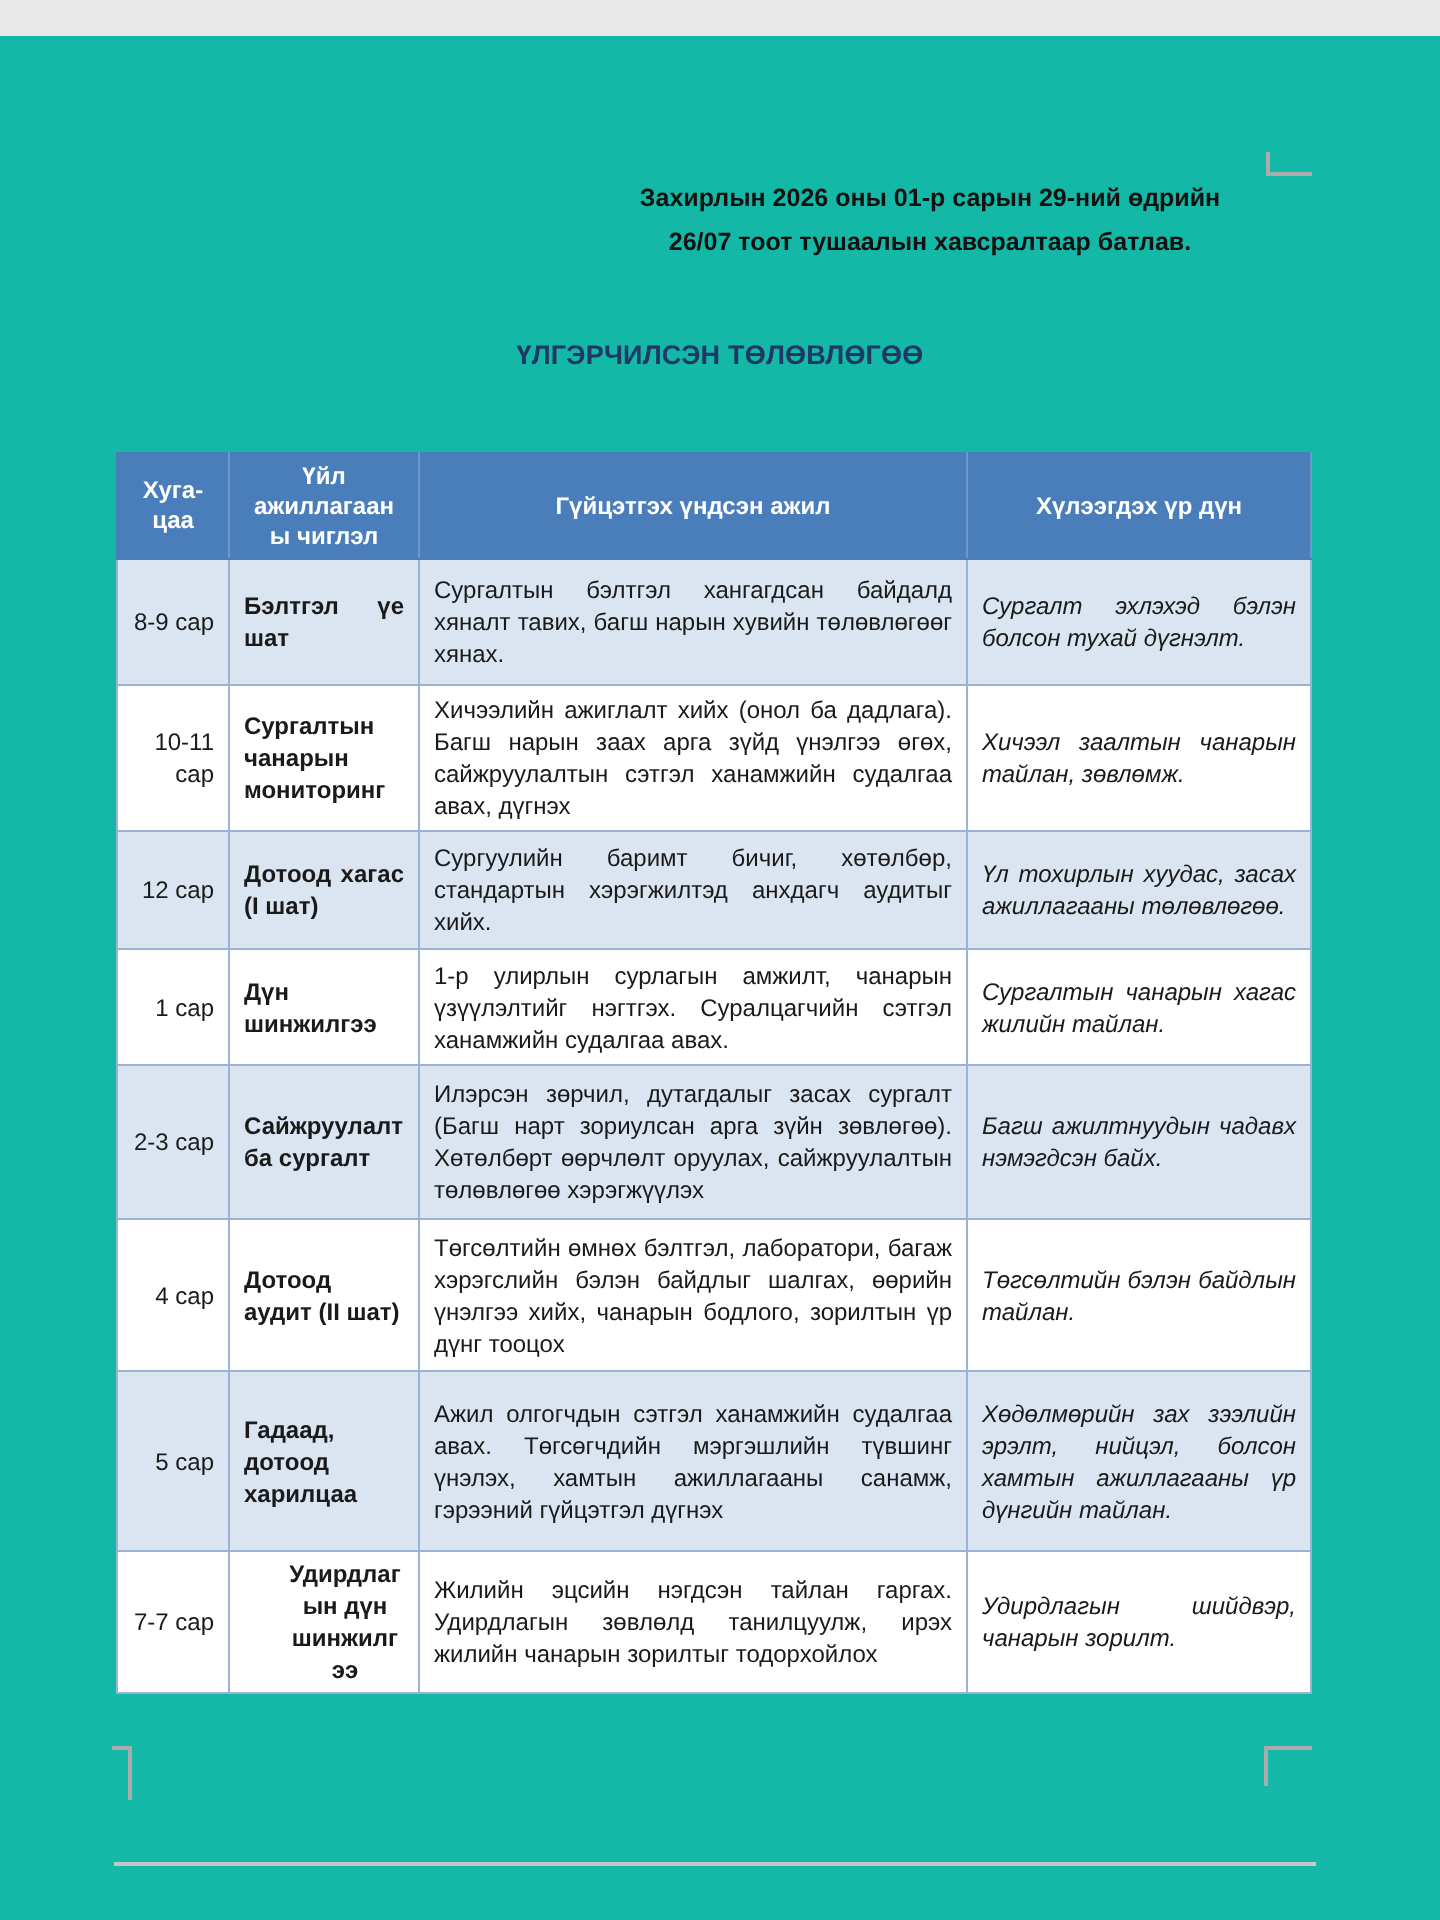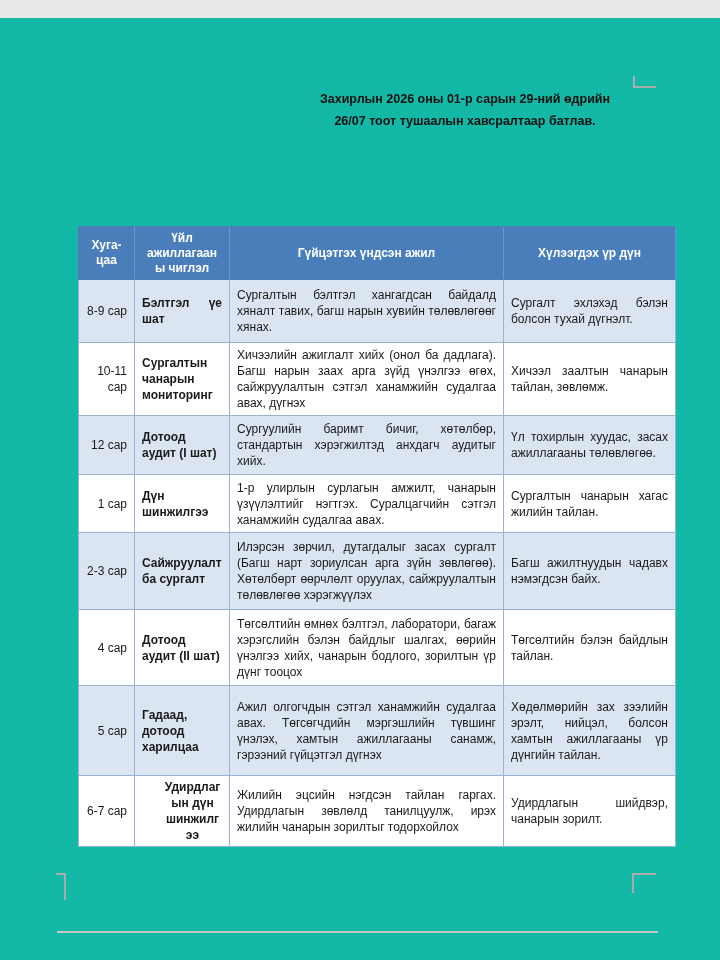--- a/index.html
+++ b/index.html
@@ -33,21 +33,21 @@
     text-align: center;
     font-size: 13.5px;
     font-weight: 700;
     line-height: 19px;
     color: var(--title-text, #1f3864);
     letter-spacing: 0.1px;
   }
   table.plan {
     position: absolute;
     top: 208px;
-    left: 78px;
+    left: 58px;
     width: 597px;
     border-collapse: collapse;
     table-layout: fixed;
     font-size: 12px;
   }
   table.plan col.c1 { width: 56px; }
   table.plan col.c2 { width: 95px; }
   table.plan col.c3 { width: 274px; }
   table.plan col.c4 { width: 172px; }
   table.plan th, table.plan td {
@@ -67,21 +67,21 @@
     height: 46px;
     border-color: var(--header-bg, #4a7ebb);
     border-right-color: #6d97ca;
   }
   tbody tr:nth-child(odd) td { background: var(--band-bg, #dbe5f1); }
   tbody tr:nth-child(even) td { background: #ffffff; }
   td.c-period { text-align: right; }
   td.c-dir { text-align: justify; font-weight: bold; }
   td.c-dir.center { text-align: center; padding-left: 28px; }
   td.c-work { text-align: justify; }
-  td.c-result { text-align: justify; }
+  td.c-result { text-align: justify; font-style: italic; }
   .footer-line {
     position: absolute;
     top: 913px;
     left: 57px;
     width: 601px;
     height: 2px;
     background: var(--footer-line, #c6c6c6);
   }
   .corner { position: absolute; }
   .corner-top-right {
@@ -107,20 +107,21 @@
 
   <div class="approval">
     <div>Захирлын 2026 оны 01-р сарын 29-ний өдрийн</div>
     <div>26/07 тоот тушаалын хавсралтаар батлав.</div>
   </div>
 
   <div class="corner corner-top-right"></div>
 
   <h1 class="doc-title">
     <br>
+    <span>ҮЛГЭРЧИЛСЭН ТӨЛӨВЛӨГӨӨ</span>
   </h1>
 
   <table class="plan">
     <colgroup>
         <col class="c1">
         <col class="c2">
         <col class="c3">
         <col class="c4">
       </colgroup>
     <thead>
@@ -139,21 +140,21 @@
         <td class="c-result">Сургалт эхлэхэд бэлэн болсон тухай дүгнэлт.</td>
       </tr>
       <tr style="height:73px;">
         <td class="c-period">10-11 сар</td>
         <td class="c-dir">Сургалтын чанарын мониторинг</td>
         <td class="c-work">Хичээлийн ажиглалт хийх (онол ба дадлага). Багш нарын заах арга зүйд үнэлгээ өгөх, сайжруулалтын сэтгэл ханамжийн судалгаа авах, дүгнэх</td>
         <td class="c-result">Хичээл заалтын чанарын тайлан, зөвлөмж.</td>
       </tr>
       <tr style="height:59px;">
         <td class="c-period">12 сар</td>
-        <td class="c-dir">Дотоод аудит (I шат)</td>
+        <td class="c-dir">Дотоод хагас (I шат)</td>
         <td class="c-work">Сургуулийн баримт бичиг, хөтөлбөр, стандартын хэрэгжилтэд анхдагч аудитыг хийх.</td>
         <td class="c-result">Үл тохирлын хуудас, засах ажиллагааны төлөвлөгөө.</td>
       </tr>
       <tr style="height:58px;">
         <td class="c-period">1 сар</td>
         <td class="c-dir">Дүн шинжилгээ</td>
         <td class="c-work">1-р улирлын сурлагын амжилт, чанарын үзүүлэлтийг нэгтгэх. Суралцагчийн сэтгэл ханамжийн судалгаа авах.</td>
         <td class="c-result">Сургалтын чанарын хагас жилийн тайлан.</td>
       </tr>
       <tr style="height:77px;">
@@ -168,21 +169,21 @@
         <td class="c-work">Төгсөлтийн өмнөх бэлтгэл, лаборатори, багаж хэрэгслийн бэлэн байдлыг шалгах, өөрийн үнэлгээ хийх, чанарын бодлого, зорилтын үр дүнг тооцох</td>
         <td class="c-result">Төгсөлтийн бэлэн байдлын тайлан.</td>
       </tr>
       <tr style="height:90px;">
         <td class="c-period">5 сар</td>
         <td class="c-dir">Гадаад, дотоод харилцаа</td>
         <td class="c-work">Ажил олгогчдын сэтгэл ханамжийн судалгаа авах. Төгсөгчдийн мэргэшлийн түвшинг үнэлэх, хамтын ажиллагааны санамж, гэрээний гүйцэтгэл дүгнэх</td>
         <td class="c-result">Хөдөлмөрийн зах зээлийн эрэлт, нийцэл, болсон хамтын ажиллагааны үр дүнгийн тайлан.</td>
       </tr>
       <tr style="height:60px;">
-        <td class="c-period">6-7 сар</td>
+        <td class="c-period">7-7 сар</td>
         <td class="c-dir center">Удирдлагын дүн шинжилгээ</td>
         <td class="c-work">Жилийн эцсийн нэгдсэн тайлан гаргах. Удирдлагын зөвлөлд танилцуулж, ирэх жилийн чанарын зорилтыг тодорхойлох</td>
         <td class="c-result">Удирдлагын шийдвэр, чанарын зорилт.</td>
       </tr>
     </tbody>
   </table>
 
   <div class="corner corner-bottom-left"></div>
   <div class="corner corner-bottom-right"></div>
   <div class="footer-line"></div>

